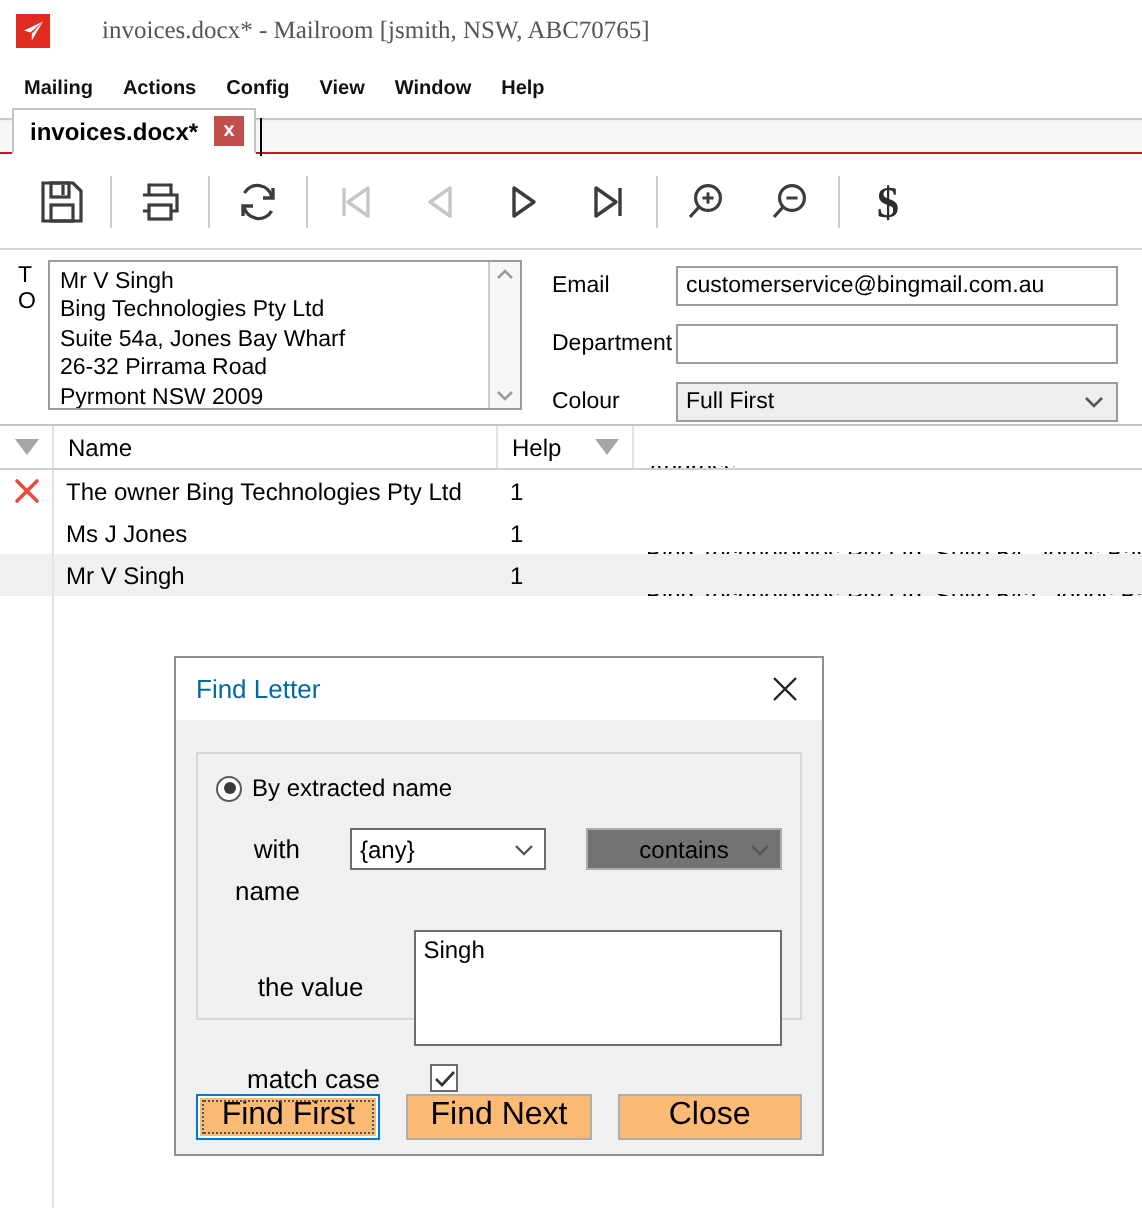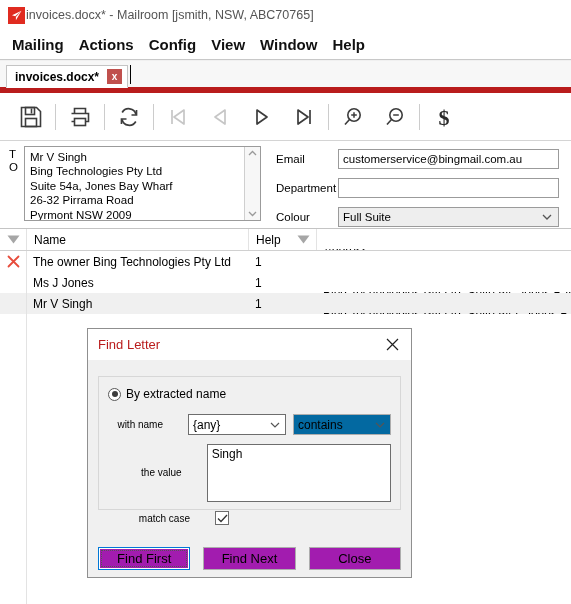--- a/index.html
+++ b/index.html
@@ -31,55 +31,56 @@
     width: 17px;
     height: 17px;
     background: #e02b20;
     display: flex;
     align-items: center;
     justify-content: center;
     flex: none;
   }
   .app-icon svg { display: block; }
   .title-text {
-    margin-left: 1px;
+    margin-left: 26px;
     font-size: 12.5px;
     color: #555555;
     white-space: nowrap;
+    font-family: Liberation Serif, serif;
   }
 
   
   .menubar {
     height: 28px;
     display: flex;
     align-items: center;
     padding-left: 12px;
     background: #ffffff;
     box-sizing: border-box;
   }
   .menu-item {
-    font-size: 15px;
+    font-size: 10px;
     font-weight: bold;
     color: #111111;
     padding: 3px 11px 3px 0;
     margin-right: 4px;
     white-space: nowrap;
     cursor: default;
   }
 
   .menu-separator {
     height: 3px;
     background: linear-gradient(to bottom, #ffffff 0, #ffffff 1px, #c8c8c8 1px, #c8c8c8 2px, #f0f0f0 2px);
   }
 
   
   .tabstrip {
-    height: 32px;
+    height: 16px;
     background: #f7f7f7;
-    border-bottom: 6px solid #b91c1c;
+    border-bottom: 1px solid #b91c1c;
     display: flex;
     align-items: flex-end;
     padding-left: 6px;
     box-sizing: border-box;
     position: relative;
   }
   .tab {
     height: 23px;
     background: #ffffff;
     border: 1px solid #c4c4c4;
@@ -341,21 +342,21 @@
     height: 31px;
     background: #ffffff;
     display: flex;
     align-items: center;
     padding: 0 8px 0 10px;
     box-sizing: border-box;
     flex: none;
   }
   .dlg-title-text {
     font-size: 13px;
-    color: #b91c1c;
+    color: #0369a1;
     flex: 1;
   }
   .dlg-close {
     width: 22px;
     height: 22px;
     display: flex;
     align-items: center;
     justify-content: center;
     cursor: pointer;
   }
@@ -418,21 +419,21 @@
   }
   .gb-row {
     display: flex;
     align-items: flex-start;
     margin-top: 9px;
   }
   .gb-label {
     width: 107px;
     text-align: right;
     padding-right: 25px;
-    font-size: 10px;
+    font-size: 13px;
     box-sizing: border-box;
     line-height: 21px;
     color: #000;
   }
   .sel-white {
     width: 98px;
     height: 21px;
     border: 1px solid #6d6d6d;
     background: #ffffff;
     box-sizing: border-box;
@@ -441,30 +442,31 @@
     align-items: center;
     padding: 0 4px;
     position: relative;
     cursor: pointer;
     flex: none;
   }
   .sel-gray {
     width: 98px;
     height: 21px;
     border: 1px solid #adadad;
-    background: #0369a1;
+    background: #737373;
     box-sizing: border-box;
     font-size: 12px;
     display: flex;
     align-items: center;
     padding: 0 4px;
-    margin-left: 7px;
-    position: relative;
-    cursor: pointer;
-    flex: none;
+    margin-left: 20px;
+    position: relative;
+    cursor: pointer;
+    flex: none;
+    justify-content: center;
   }
   .sel-white .chev, .sel-gray .chev {
     position: absolute; right: 5px; top: 50%; transform: translateY(-50%);
   }
   .value-area {
     width: 204px;
     height: 58px;
     border: 1px solid #6d6d6d;
     background: #ffffff;
     box-sizing: border-box;
@@ -497,23 +499,23 @@
     align-items: center;
     padding: 0 10px;
     box-sizing: border-box;
     flex: none;
     gap: 13px;
   }
   .dbtn {
     flex: 1;
     height: 23px;
     border: 1px solid #adadad;
-    background: #a21caf;
+    background: #fdba74;
     font-family: "Liberation Sans", sans-serif;
-    font-size: 13px;
+    font-size: 16px;
     color: #000;
     display: flex;
     align-items: center;
     justify-content: center;
     cursor: pointer;
     box-sizing: border-box;
   }
   .dbtn.focused {
     border: 1px solid #0078d7;
     box-shadow: inset 0 0 0 1px #ffffff;
@@ -654,21 +656,21 @@
   </div>
 
   <div class="field-row" style="top:37px;">
     <div class="field-label">Department</div>
     <input class="field-input" type="text" value="" style="">
   </div>
 
   <div class="field-row" style="top:66px;">
     <div class="field-label">Colour</div>
     <div class="field-select">
-      <span>Full Suite</span>
+      <span>Full First</span>
       <svg class="chev" width="10" height="6" viewBox="0 0 10 6">
         <path d="M1 1 L5 5 L9 1" fill="none" stroke="#555" stroke-width="1.3"></path>
       </svg>
     </div>
   </div>
 </div>
 
 <div class="grid">
   <div class="grid-header">
     <div class="col-gutter">

